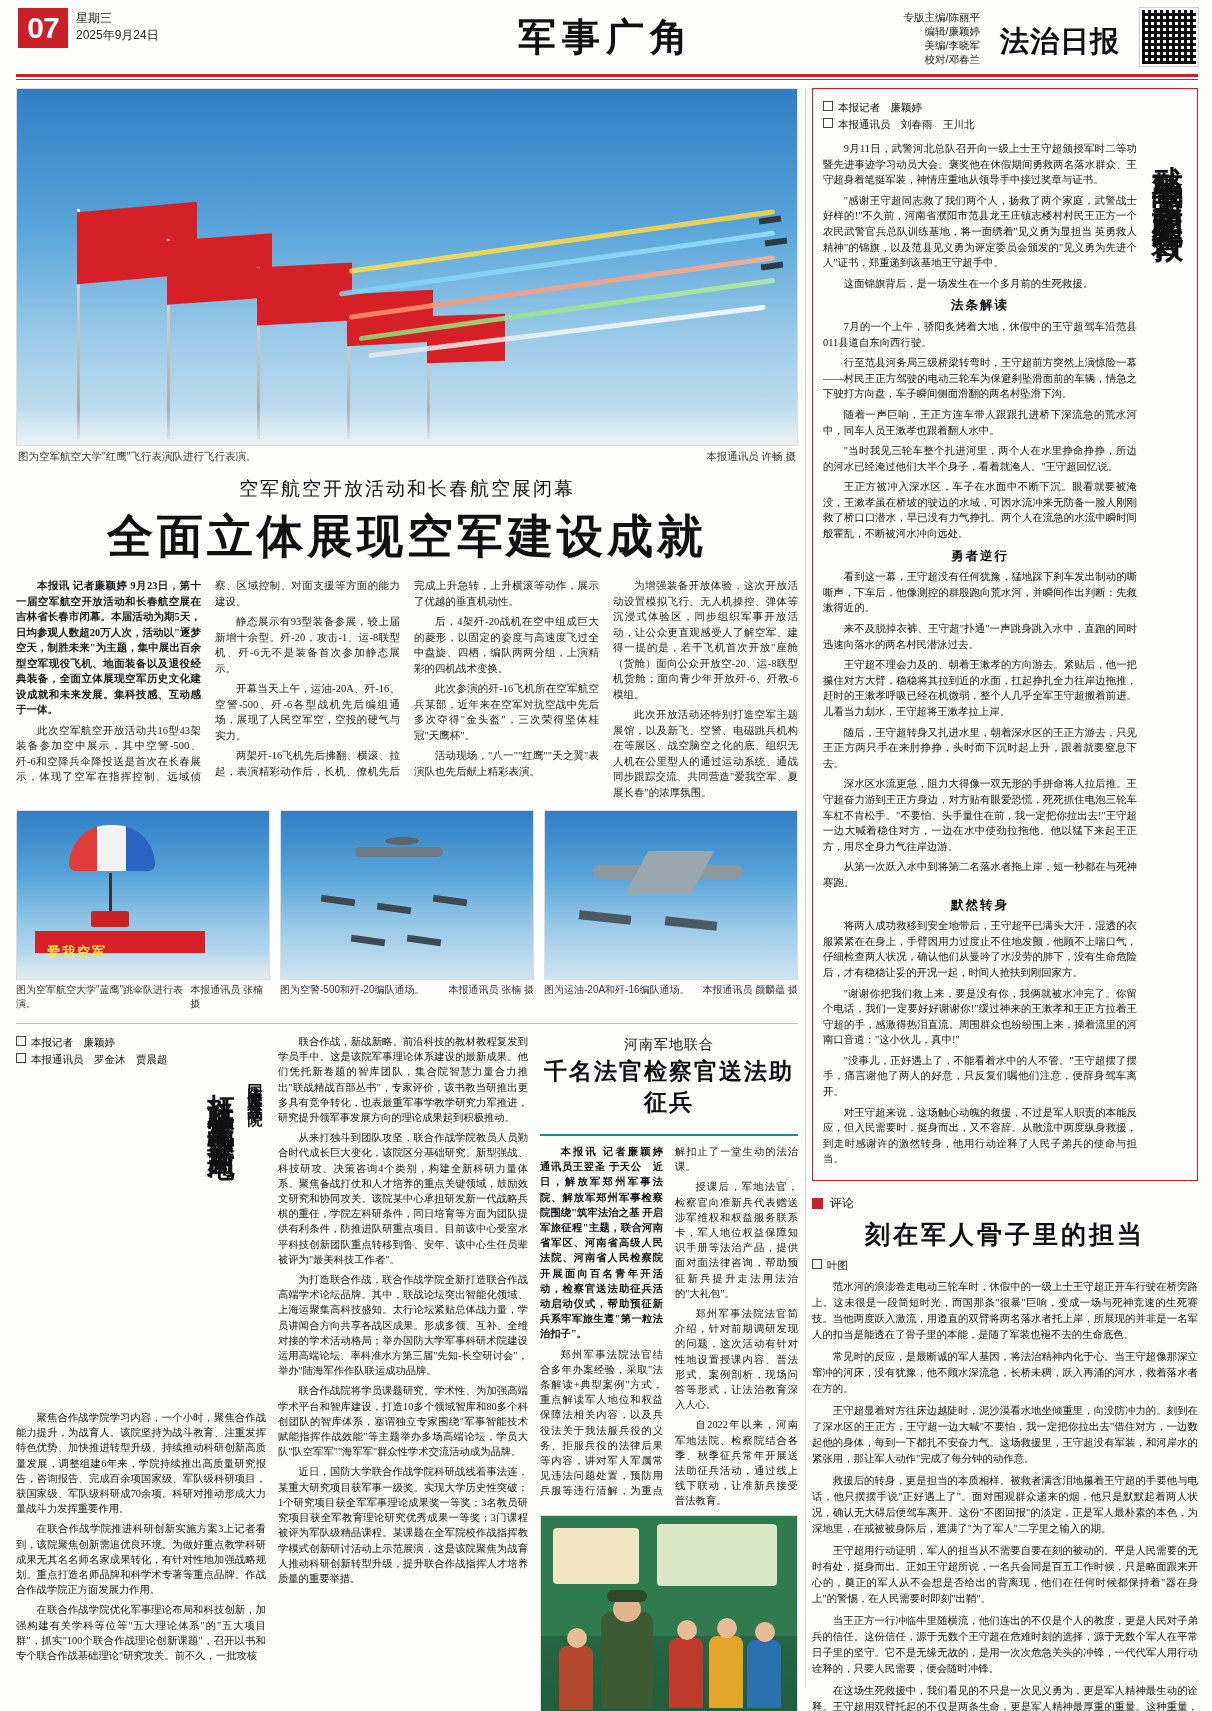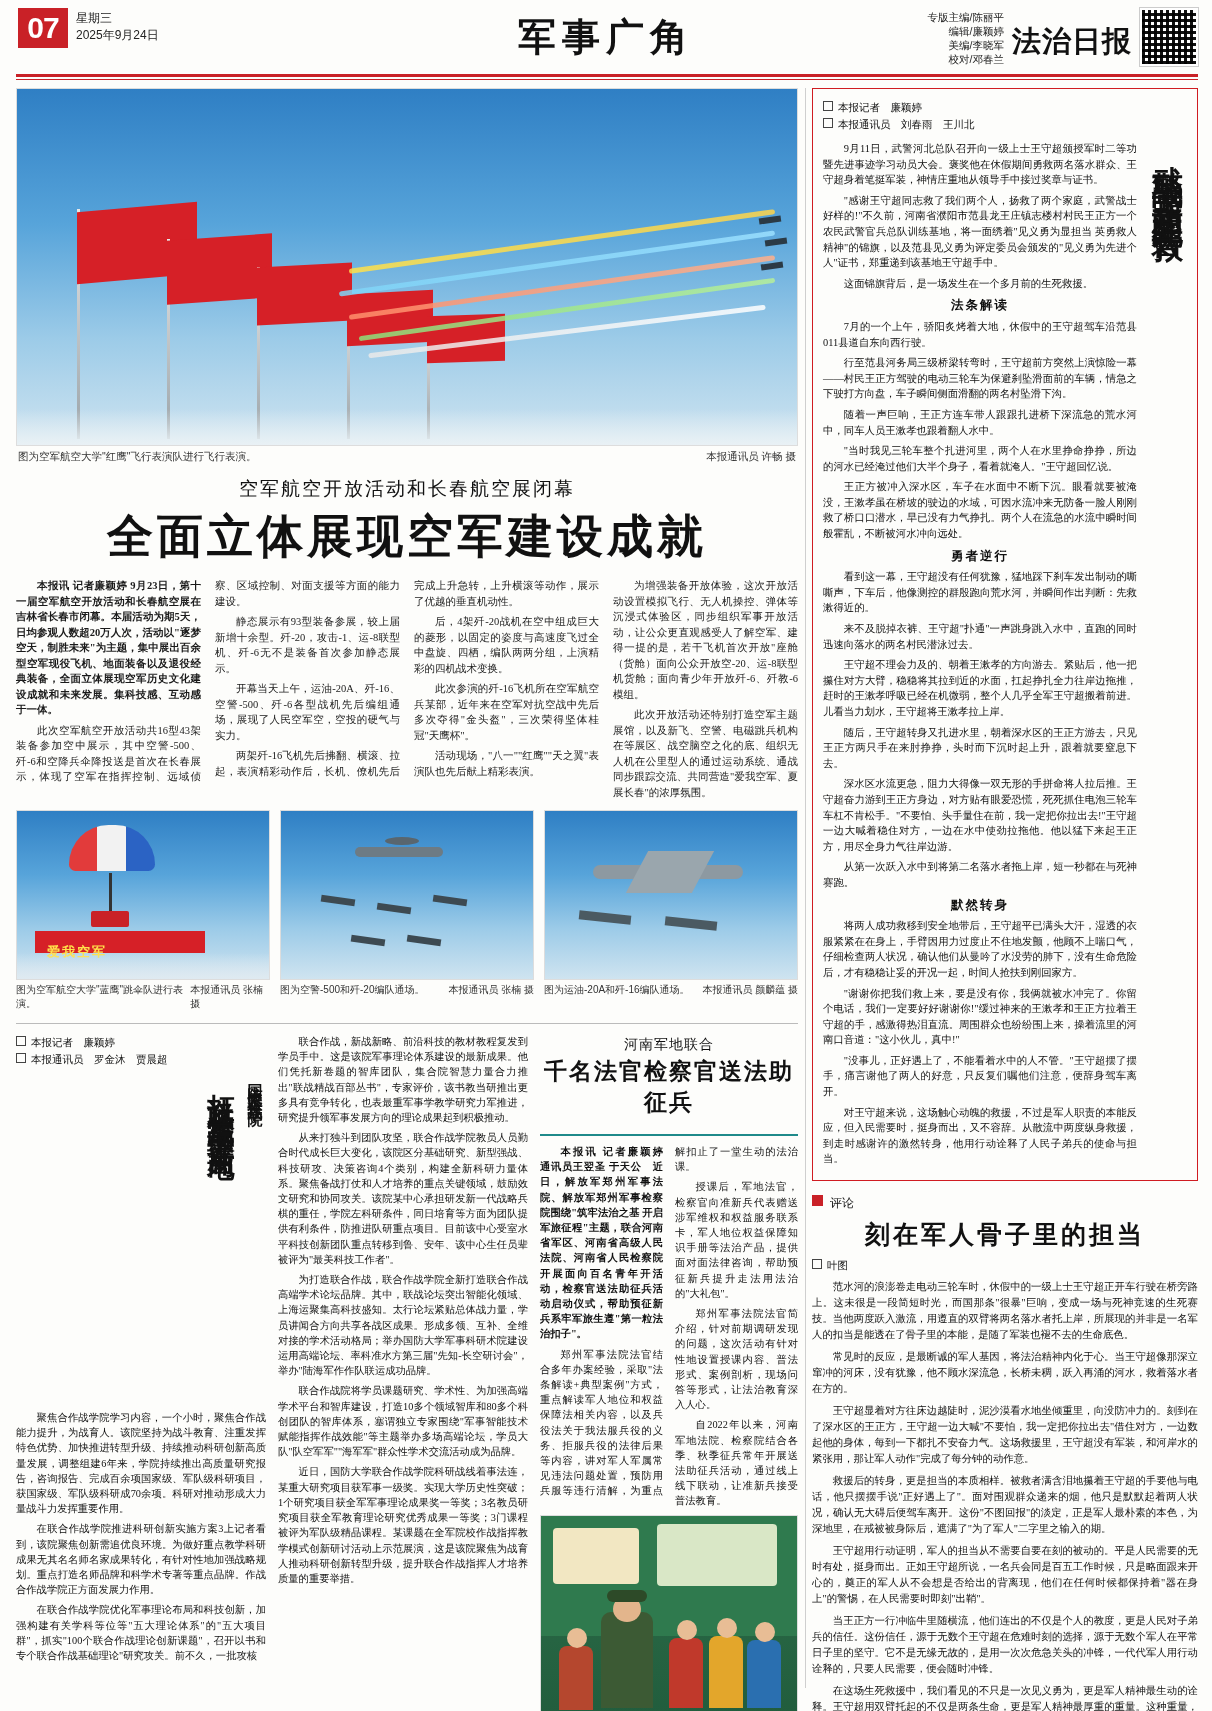--- a/index.html
+++ b/index.html
@@ -18,21 +18,21 @@
   .pagenum{
     width:50px;height:40px;background:#c92127;color:#fff;
     font-family:"Liberation Sans",sans-serif;font-weight:bold;font-size:30px;
     display:flex;align-items:center;justify-content:center;letter-spacing:-1px;
   }
   .mh-date{font-family:"Liberation Sans",sans-serif;font-size:12px;line-height:17px;color:#222;padding-top:2px;}
   .mh-title{
     position:absolute;left:0;right:0;top:12px;text-align:center;
     font-family:"Liberation Serif",serif;font-weight:bold;font-size:38px;letter-spacing:6px;
   }
-  .mh-right{position:absolute;right:14px;top:8px;display:flex;align-items:flex-start;gap:8px;}
+  .mh-right{position:absolute;right:14px;top:8px;display:flex;align-items:flex-start;gap:20px;}
   .mh-credits{font-family:"Liberation Sans",sans-serif;font-size:10.5px;line-height:14px;text-align:right;color:#222;padding-top:2px;}
   .mh-logo{
     font-family:"Liberation Serif",serif;font-weight:bold;font-size:29px;letter-spacing:1px;
     padding-top:14px;color:#111;
   }
   .qr{width:54px;height:54px;background:
      repeating-linear-gradient(0deg,#111 0 3px,#fff 3px 6px),
      repeating-linear-gradient(90deg,#111 0 3px,transparent 3px 6px);
      background-blend-mode:multiply;border:2px solid #fff;outline:1px solid #ccc;}
   .mh-rule{position:absolute;left:16px;right:14px;top:74px;height:3px;background:#c92127;}
@@ -100,21 +100,21 @@
   .redbox{border:1.5px solid #d01c22;padding:10px 10px 8px;position:relative;}
   .r-meta{font-family:"Liberation Sans",sans-serif;font-size:10.5px;line-height:17px;}
   .r-flex{display:flex;gap:10px;}
   .r-text{flex:1;font-size:10.4px;line-height:15.6px;text-align:justify;}
   .r-text p{margin:0 0 5px;text-indent:2em;}
   .r-sub{text-align:center;font-weight:bold;font-size:12.5px;letter-spacing:2px;margin:7px 0 5px;}
   .rv-title{
     writing-mode:vertical-rl;text-orientation:upright;font-weight:bold;
     font-size:31px;letter-spacing:6px;line-height:40px;height:830px;
   }
-  .comment-head{display:flex;gap:7px;margin:14px 0 6px;}
+  .comment-head{display:flex;align-items:center;gap:7px;margin:14px 0 6px;}
   .sqr{width:11px;height:11px;background:#c92127;}
   .comment-title{text-align:center;font-weight:bold;font-size:25px;letter-spacing:3px;margin:6px 0 8px;}
   .cmt-body{font-size:10.4px;line-height:16px;text-align:justify;}
   .cmt-body p{margin:0 0 6px;text-indent:2em;}
 </style>
 </head>
 <body>
 
 <div class="page">
 

